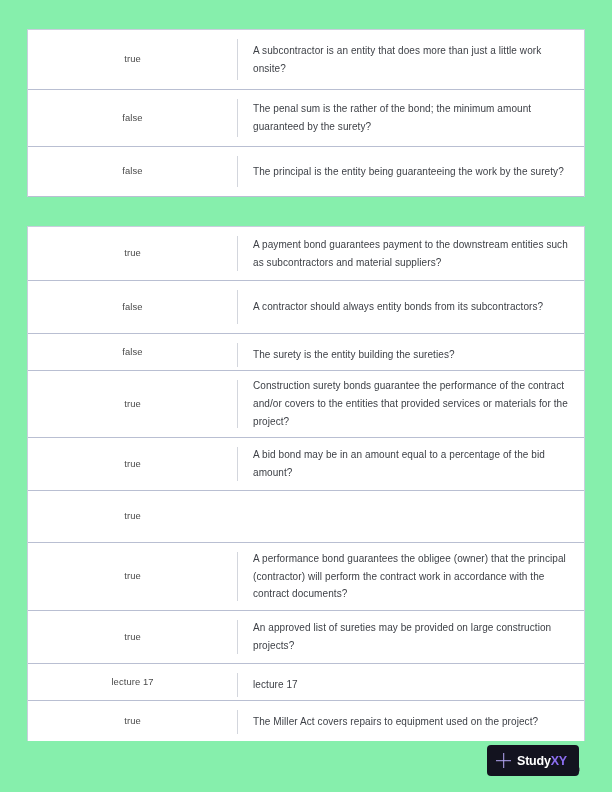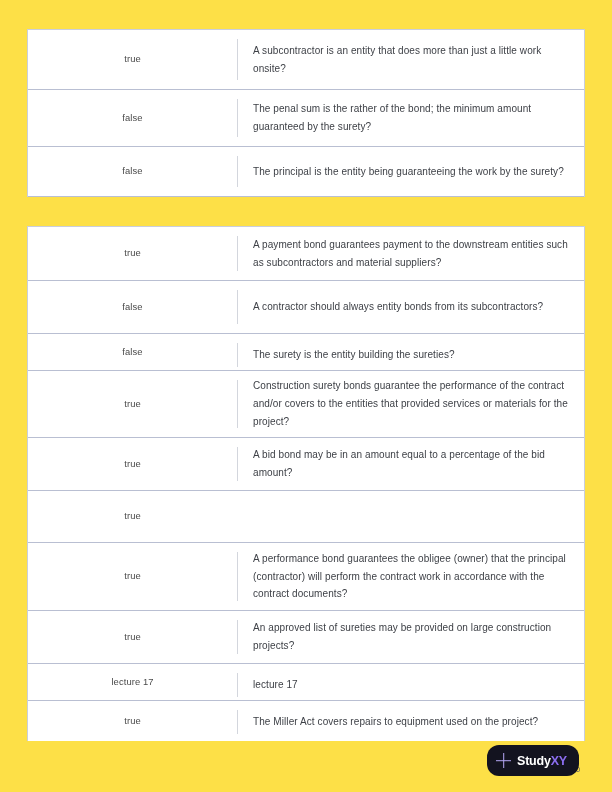--- a/index.html
+++ b/index.html
@@ -14,21 +14,21 @@
     position: relative;
     overflow: hidden;
     -webkit-font-smoothing: antialiased;
   }
 
   .page {
     position: absolute;
     inset: 0;
     width: 612px;
     height: 792px;
-    background: #fde047;
+    background: #86efac;
   }
 
   
   .card-table {
     position: absolute;
     left: 27px;
     width: 558px;
     border: 1px solid #c9cedd;
     border-bottom: none;
     box-sizing: border-box;
@@ -83,21 +83,21 @@
   }
 
   
   .watermark {
     position: absolute;
     left: 487px;
     top: 745px;
     width: 92px;
     height: 31px;
     background: #13131f;
-    border-radius: 12px;
+    border-radius: 4px;
     display: flex;
     align-items: center;
     gap: 6px;
     padding: 8px 9px;
     box-sizing: border-box;
   }
   .wm-plus {
     width: 15px;
     height: 15px;
     position: relative;

